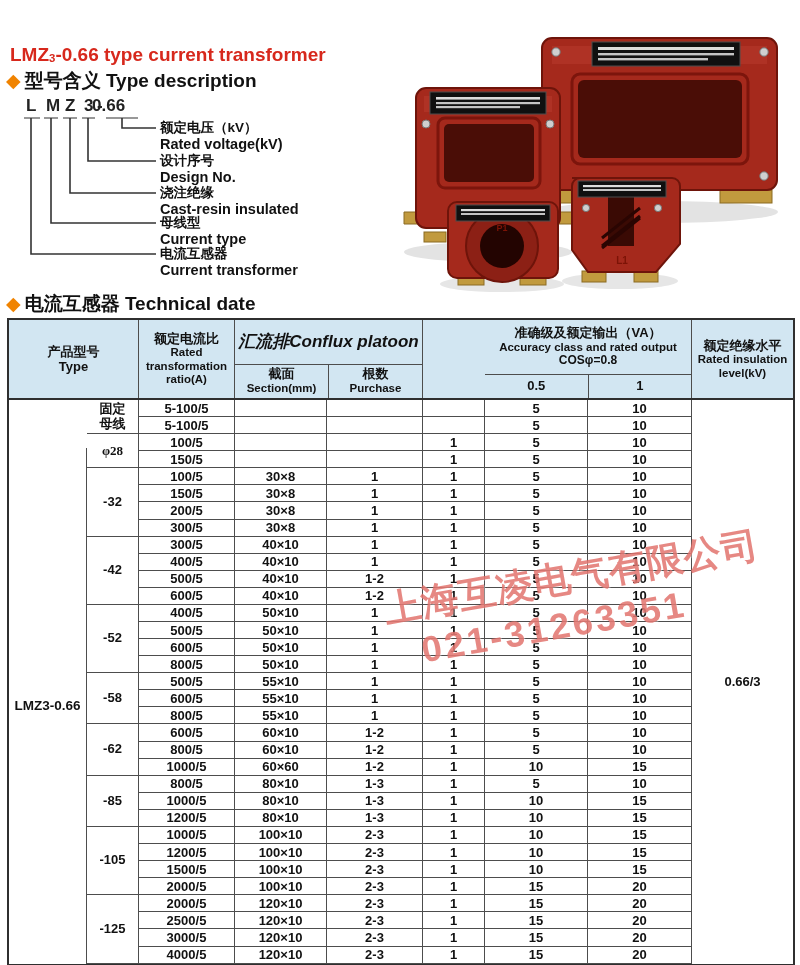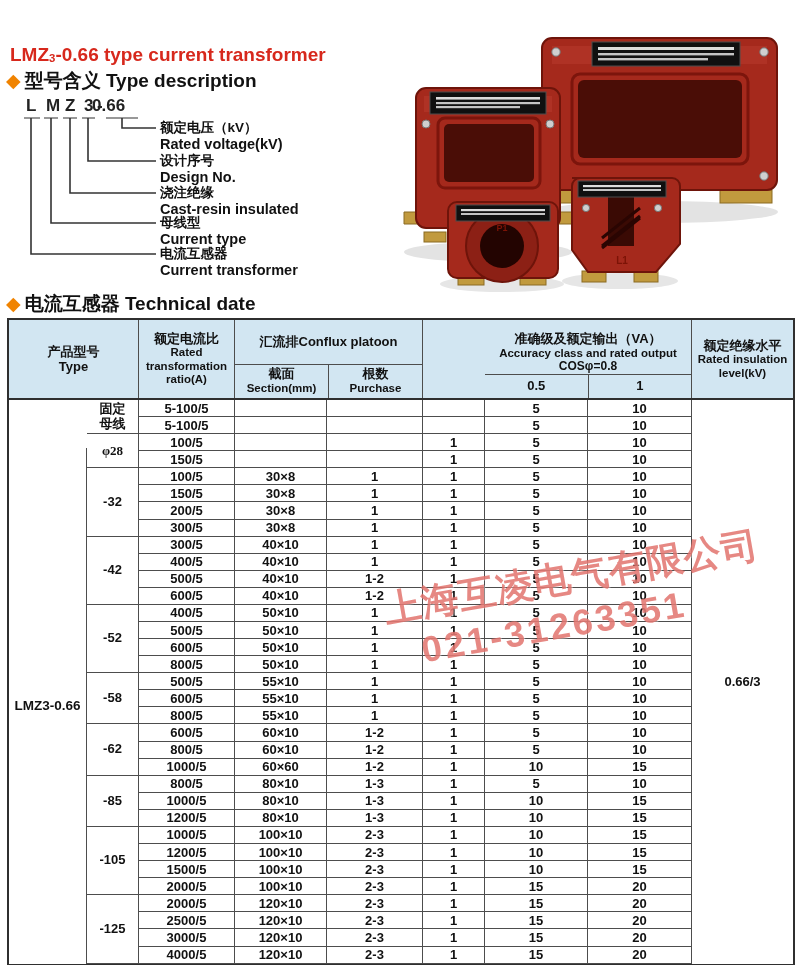--- a/index.html
+++ b/index.html
@@ -36,22 +36,22 @@
   .thead{display:grid;grid-template-columns:78px 52px 96px 92px 96px 62px 103px 104px 1fr;
          height:80px;background:#d2e6f2;border-bottom:2px solid #2f2f2f;box-sizing:border-box;}
   .hc{border-right:1px solid #4d4d4d;display:flex;flex-direction:column;
       align-items:center;justify-content:center;text-align:center;line-height:1.18;}
   .hc:last-child{border-right:none;}
   .hc .zh{font-size:13px;font-weight:bold;}
   .hc .en{font-size:11.5px;font-weight:bold;}
   .h-group{padding:0;justify-content:flex-start;align-items:stretch;}
   .hg-title{display:flex;flex-direction:column;align-items:center;justify-content:center;
             border-bottom:1px solid #4d4d4d;text-align:center;line-height:1.15;}
-  .hg-title.conflux{height:44px;font-size:13px;font-weight:bold;}
-  .hg-title.acc{height:54px;justify-content:flex-end;}
+  .hg-title.conflux{height:44px;font-size:17px;font-weight:bold;font-style:italic;}
+  .hg-title.acc{height:54px;}
   .hg-sub{flex:1;display:flex;}
   .hg-cell{flex:1;display:flex;flex-direction:column;align-items:center;justify-content:center;
            border-right:1px solid #4d4d4d;text-align:center;line-height:1.15;}
   .hg-cell:last-child{border-right:none;}
   .hg-cell .num{font-size:13px;font-weight:bold;}
 
   .tbody{display:grid;grid-template-columns:78px 52px 96px 92px 96px 62px 103px 104px 1fr;
          grid-auto-rows:17.09px;}
   .bc{border-right:1px solid #4d4d4d;border-bottom:1px solid #4d4d4d;
       display:flex;align-items:center;justify-content:center;

